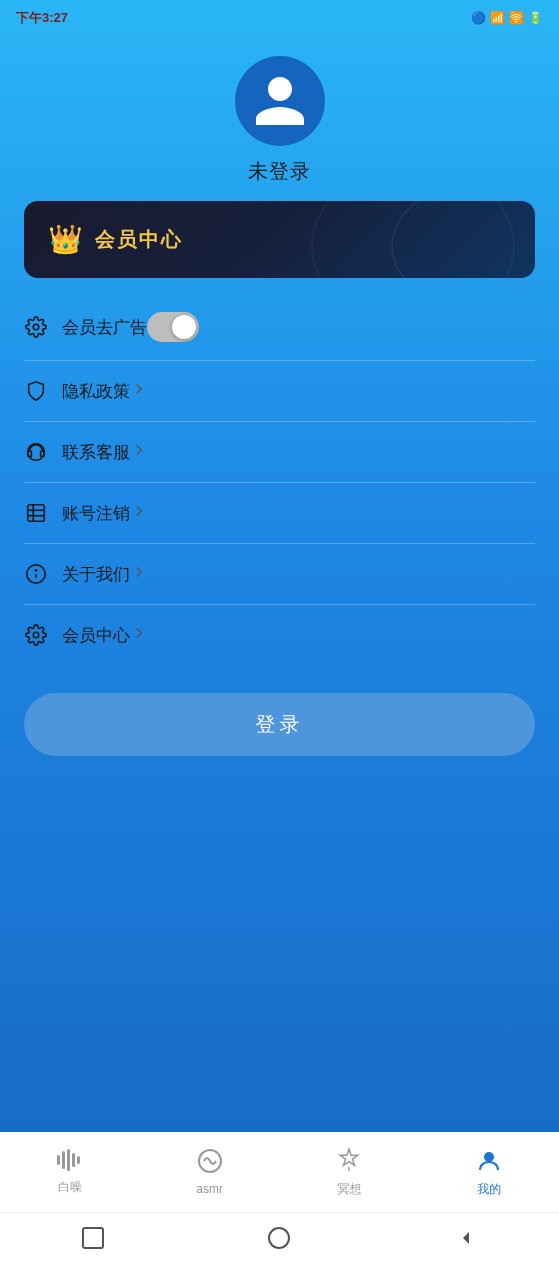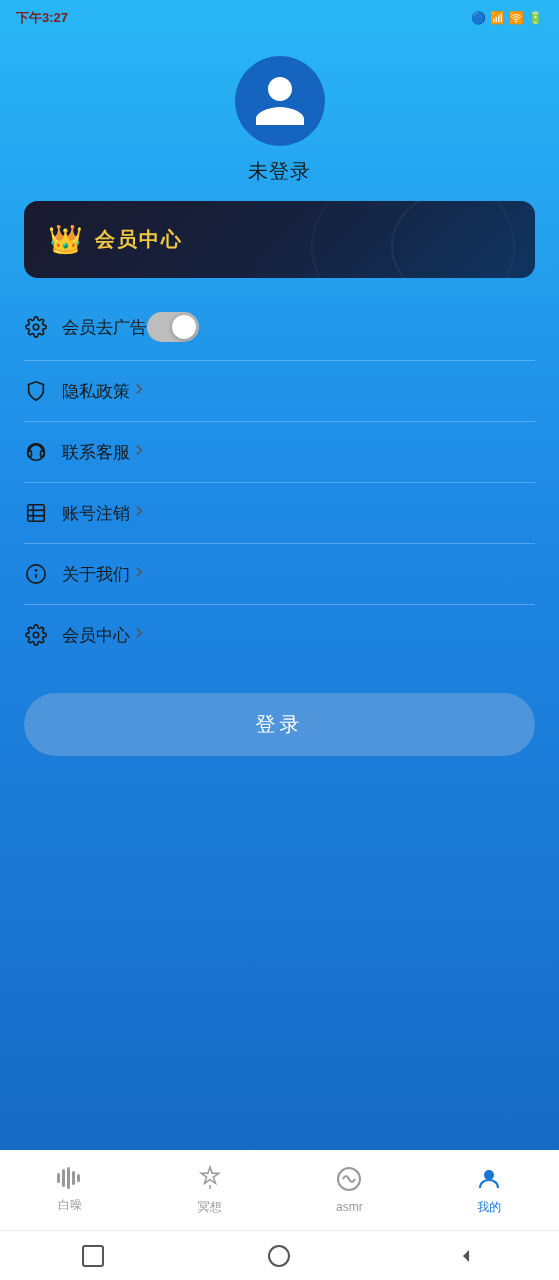--- a/index.html
+++ b/index.html
@@ -189,25 +189,24 @@
       cursor: pointer;
       backdrop-filter: blur(4px);
     }
 
     
     .bottom-nav {
       position: absolute;
       bottom: 0;
       left: 0;
       right: 0;
-      height: 130px;
+      height: 148px;
       background: white;
       display: flex;
       flex-direction: column;
-      justify-content: flex-end;
     }
     .nav-tabs {
       display: flex;
       height: 80px;
     }
     .nav-tab {
       flex: 1;
       display: flex;
       flex-direction: column;
       align-items: center;
@@ -404,36 +403,36 @@
           <rect x="15" y="4" width="3" height="14" rx="1.5" fill="#999"></rect>
           <rect x="20" y="7" width="3" height="8" rx="1.5" fill="#999"></rect>
         </svg>
       </div>
       <span class="nav-tab-label">白噪</span>
     </div>
 
     <div class="nav-tab">
       <div class="nav-tab-icon">
         <svg width="26" height="26" viewBox="0 0 26 26" fill="none" xmlns="http://www.w3.org/2000/svg">
+          <circle cx="13" cy="13" r="11" stroke="#999" stroke-width="2" fill="none"></circle>
+          <path d="M7 13 Q10 7 13 13 Q16 19 19 13" stroke="#999" stroke-width="2" fill="none"></path>
+        </svg>
+      </div>
+      <span class="nav-tab-label">asmr</span>
+    </div>
+
+    <div class="nav-tab">
+      <div class="nav-tab-icon">
+        <svg width="26" height="26" viewBox="0 0 26 26" fill="none" xmlns="http://www.w3.org/2000/svg">
           <path d="M13 2 L15.09 8.26 L21.76 8.27 L16.43 12.14 L18.53 18.4 L13 14.54 L7.47 18.4 L9.57 12.14 L4.24 8.27 L10.91 8.26 Z" stroke="#999" stroke-width="1.5" fill="none"></path>
           <circle cx="13" cy="23" r="1" fill="#999"></circle>
           <line x1="13" y1="20" x2="13" y2="22" stroke="#999" stroke-width="1.5"></line>
         </svg>
       </div>
       <span class="nav-tab-label">冥想</span>
-    </div>
-
-    <div class="nav-tab">
-      <div class="nav-tab-icon">
-        <svg width="26" height="26" viewBox="0 0 26 26" fill="none" xmlns="http://www.w3.org/2000/svg">
-          <circle cx="13" cy="13" r="11" stroke="#999" stroke-width="2" fill="none"></circle>
-          <path d="M7 13 Q10 7 13 13 Q16 19 19 13" stroke="#999" stroke-width="2" fill="none"></path>
-        </svg>
-      </div>
-      <span class="nav-tab-label">asmr</span>
     </div>
 
     <div class="nav-tab active">
       <div class="nav-tab-icon">
         <svg width="26" height="26" viewBox="0 0 26 26" fill="none" xmlns="http://www.w3.org/2000/svg">
           <circle cx="13" cy="10" r="5" fill="#1976d2"></circle>
           <path d="M4 23c0-5 4-8 9-8s9 3 9 8" stroke="#1976d2" stroke-width="2" fill="none"></path>
         </svg>
       </div>
       <span class="nav-tab-label" style="color:#1976d2">我的</span>

